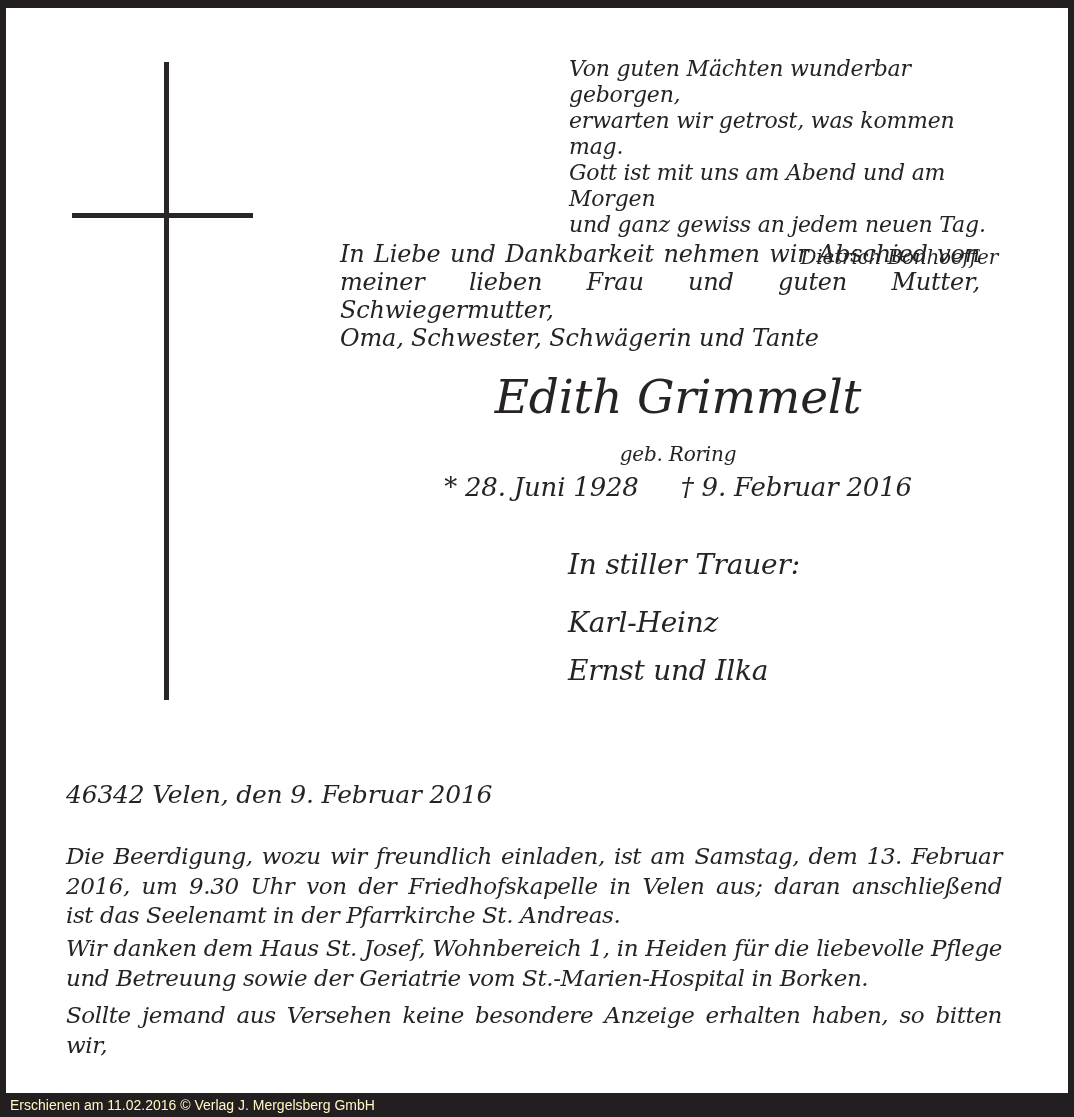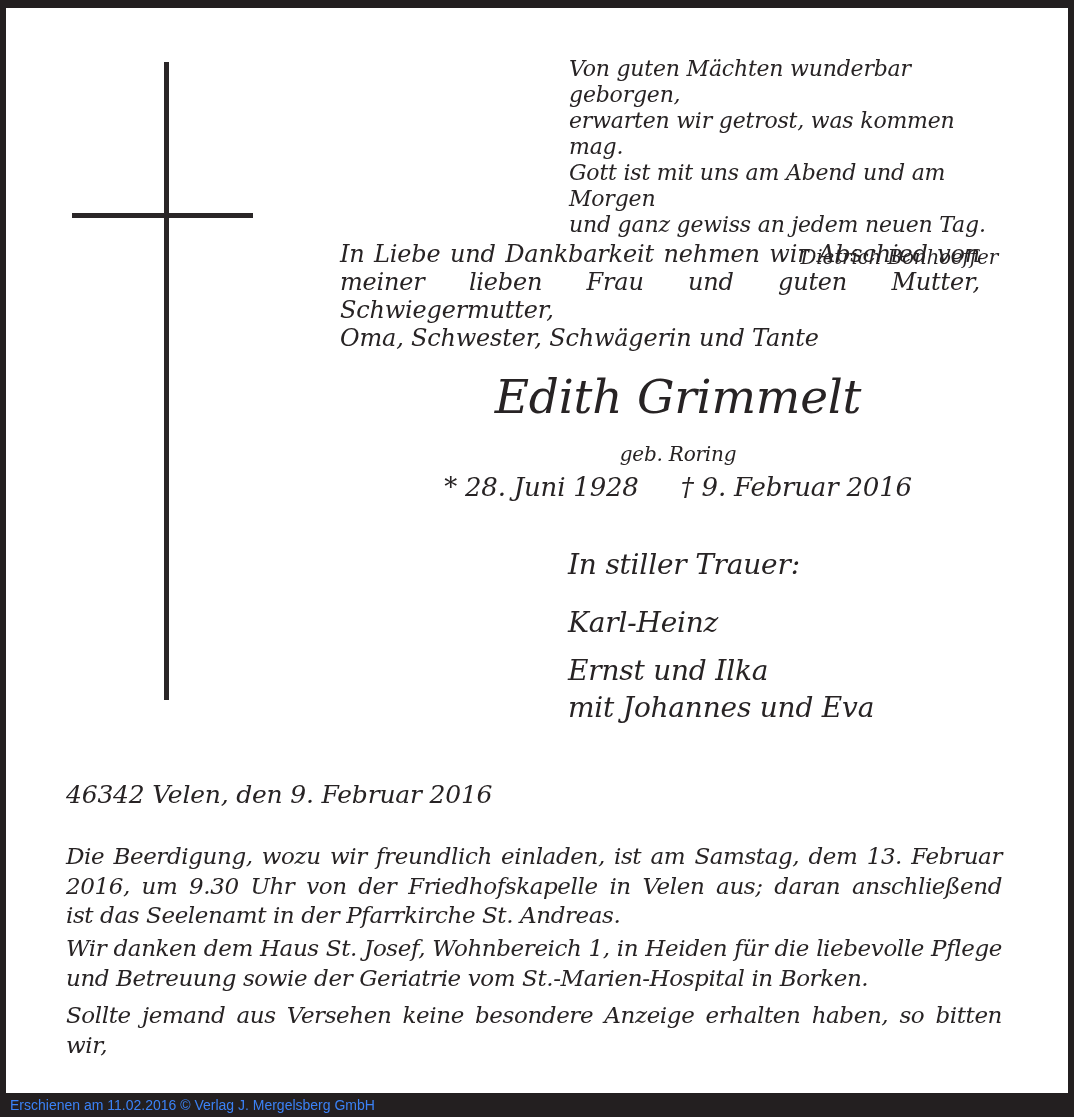--- a/index.html
+++ b/index.html
@@ -18,21 +18,21 @@
     font-style: italic;
     color: #272324;
     letter-spacing: -0.2px;
   }
   
   .frame-top    { position: absolute; left: 0; top: 0; width: 1074px; height: 8px;  background: #231f20; }
   .frame-left   { position: absolute; left: 0; top: 0; width: 6px;  height: 1117px; background: #231f20; }
   .frame-right  { position: absolute; left: 1068px; top: 0; width: 6px; height: 1117px; background: #231f20; }
   .footer-bar   { position: absolute; left: 0; top: 1093px; width: 1074px; height: 24px; background: #231f20;
                   font-family: "Liberation Sans", sans-serif; font-style: normal; font-size: 14px;
-                  color: #3b82f6; line-height: 24px; padding-left: 10px; box-sizing: border-box;
+                  color: #fef9c3; line-height: 24px; padding-left: 10px; box-sizing: border-box;
                   letter-spacing: 0; }
   
   .cross   { position: absolute; left: 0; top: 0; }
   .cross-v { position: absolute; left: 164px; top: 62px;  width: 5px;   height: 638px; background: #2a2627; }
   .cross-h { position: absolute; left: 72px;  top: 213px; width: 181px; height: 5px;   background: #2a2627; }
   
   .quote { position: absolute; left: 569px; top: 56px; width: 429px; font-size: 22px; line-height: 26px; }
   .quote-attribution { margin-top: 6px; text-align: right; font-size: 20px; }
   
   .intro { position: absolute; left: 340px; top: 240px; width: 640px; font-size: 24px; line-height: 28px; }
@@ -92,21 +92,20 @@
     <div class="maiden-name">geb. Roring</div>
     <div class="dates">
       <span class="birth-date">* 28. Juni 1928</span><span class="death-date">† 9. Februar 2016</span>
     </div>
   </div>
 
   <div class="mourners">
     <div class="mourners-heading">In stiller Trauer:</div>
     <div class="mourner mourner-1">Karl-Heinz</div>
     <div class="mourner mourner-2">Ernst und Ilka</div>
-    <div class="mourner mourner-3">mit Johannes und Eva</div>
   </div>
 
   <div class="place-date">46342 Velen, den 9. Februar 2016</div>
 
   <div class="para para-funeral">
     <div class="jl">Die Beerdigung, wozu wir freundlich einladen, ist am Samstag, dem 13. Februar</div>
     <div class="jl">2016, um 9.30 Uhr von der Friedhofskapelle in Velen aus; daran anschließend</div>
     <div>ist das Seelenamt in der Pfarrkirche St. Andreas.</div>
   </div>
 

